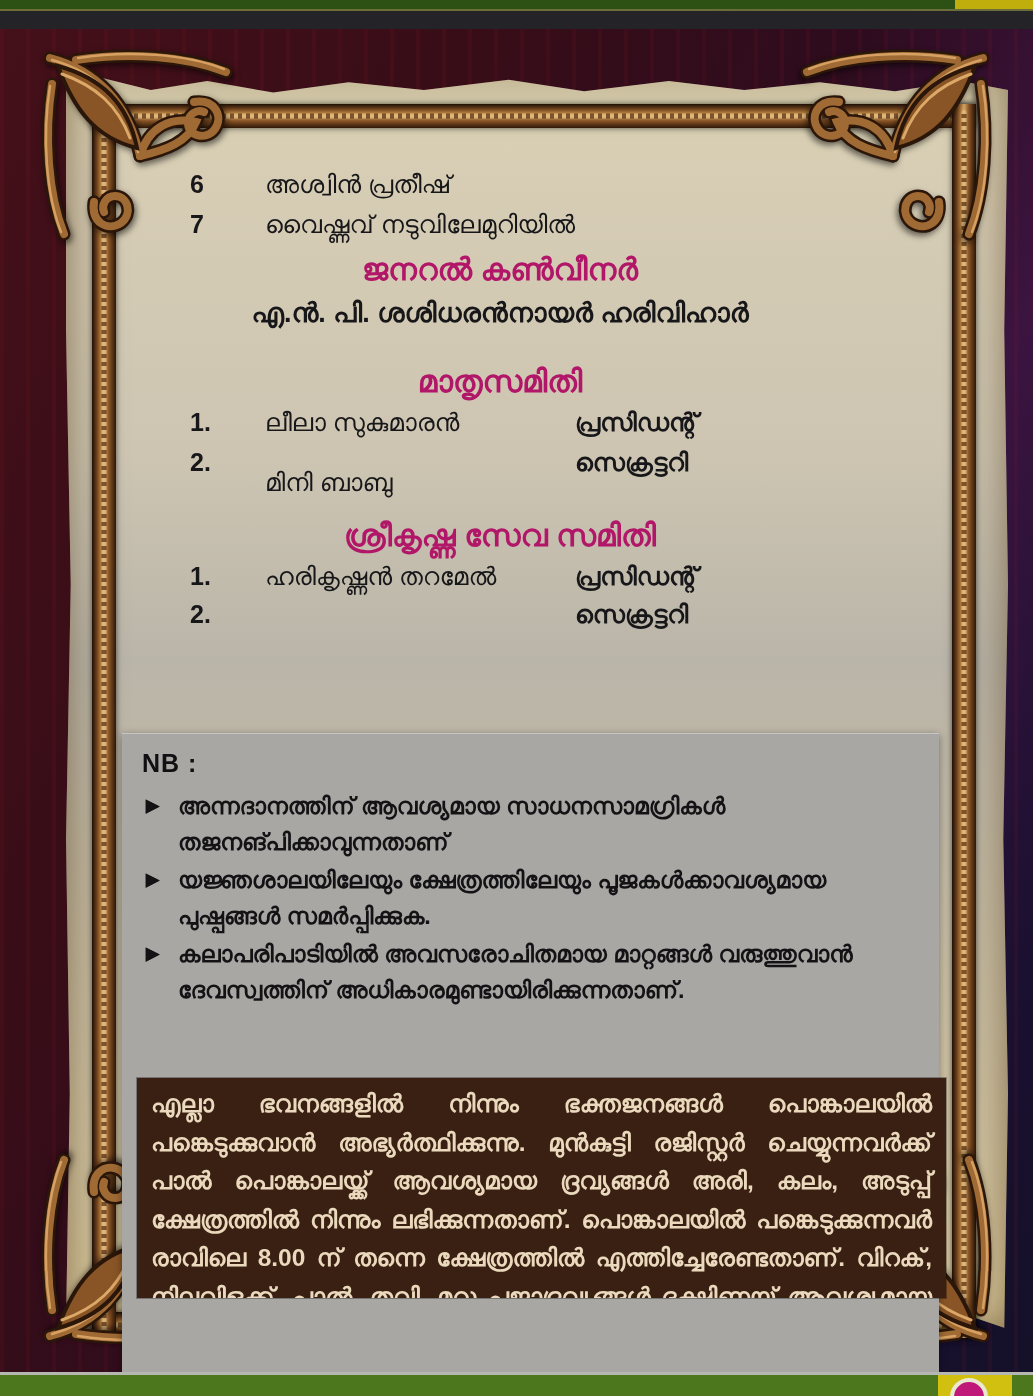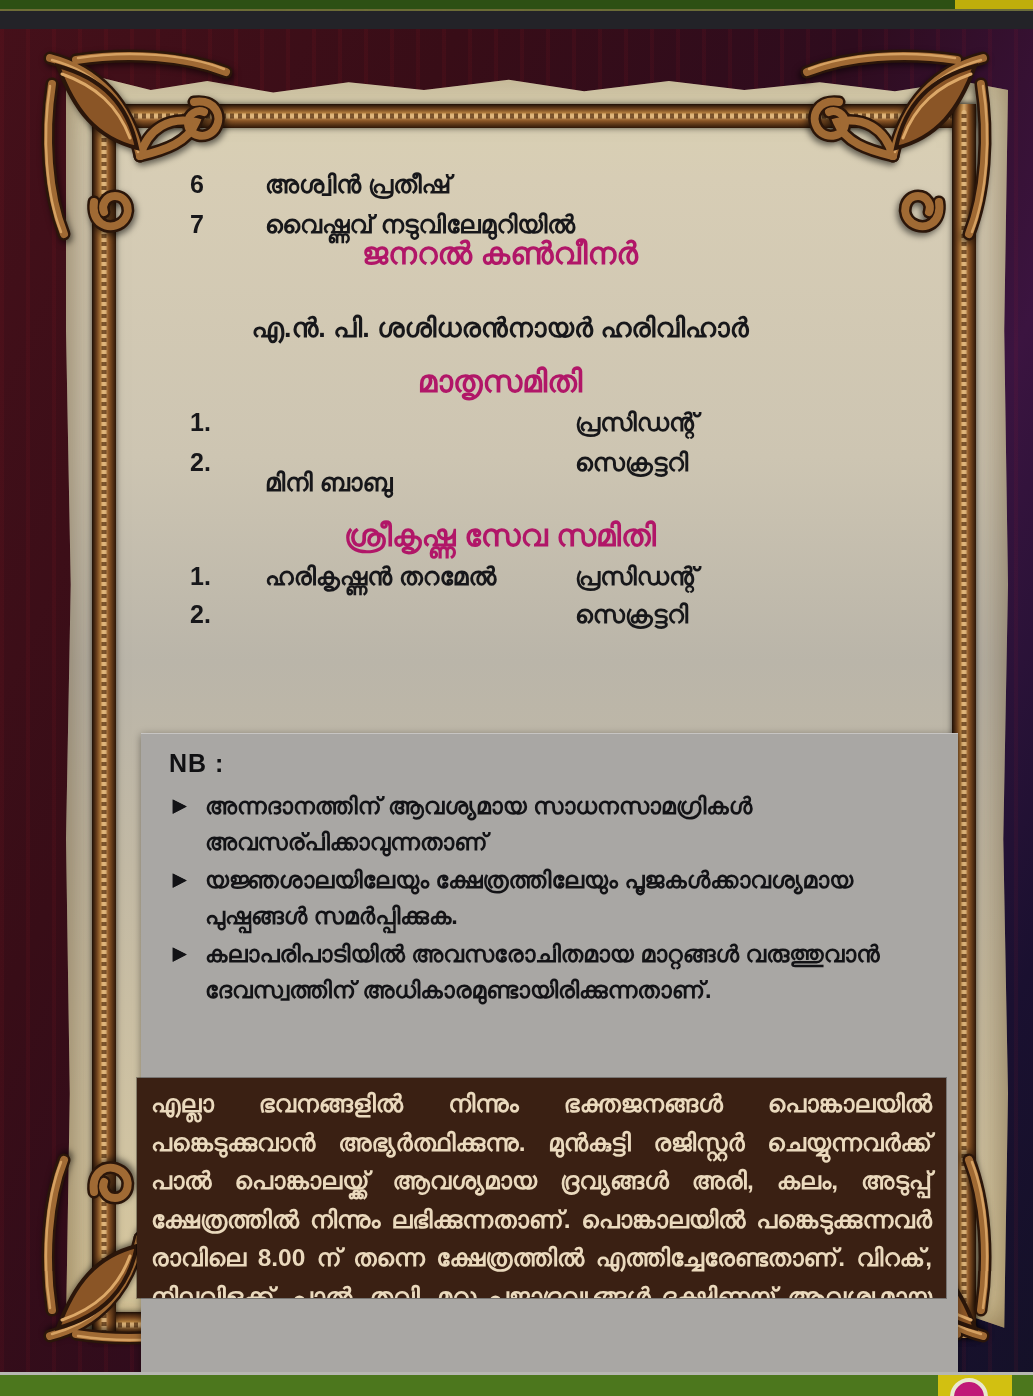--- a/index.html
+++ b/index.html
@@ -40,27 +40,27 @@
   .rail-left{left:92px;top:104px;width:24px;height:1234px;}
   .rail-right{left:952px;top:104px;width:24px;height:1234px;}
   
   .orn{position:absolute;width:200px;height:200px;filter:drop-shadow(2px 3px 3px rgba(0,0,0,.55));}
   .orn-tl{left:36px;top:44px;}
   .orn-tr{left:797px;top:44px;transform:scaleX(-1);}
   .orn-bl{left:36px;top:1150px;transform:scaleY(-1);}
   .orn-br{left:797px;top:1150px;transform:scale(-1,-1);}
   
   .roster-num{position:absolute;left:190px;font-size:25px;font-weight:600;color:#17171a;}
-  .roster-name{position:absolute;left:265px;font-size:25px;font-weight:700;color:#17171a;white-space:nowrap;}
+  .roster-name{position:absolute;left:265px;font-size:25px;font-weight:400;color:#17171a;white-space:nowrap;}
   .roster-role{position:absolute;left:575px;font-size:25px;font-weight:600;color:#17171a;white-space:nowrap;}
   .heading{position:absolute;left:100px;width:800px;text-align:center;font-size:31px;font-weight:700;color:#b11668;}
-  .convener-name{position:absolute;left:100px;width:800px;text-align:center;font-size:27px;font-weight:600;color:#17171a;margin-top:15px;}
+  .convener-name{position:absolute;left:100px;width:800px;text-align:center;font-size:27px;font-weight:600;color:#17171a;}
   
-  .nb-box{position:absolute;left:141px;top:733px;width:817px;height:648px;background:#a9a7a4;
-    box-shadow:inset 0 1px 0 rgba(255,255,255,.35), 0 2px 8px rgba(0,0,0,.4);padding:16px 22px 0 28px;}
+  .nb-box{position:absolute;left:122px;top:733px;width:817px;height:648px;background:#a9a7a4;
+    box-shadow:inset 0 1px 0 rgba(255,255,255,.35), 0 2px 8px rgba(0,0,0,.4);padding:16px 22px 0 20px;}
   .nb-label{font-size:25px;font-weight:600;color:#101012;letter-spacing:1px;}
   .nb-list{list-style:none;margin:10px 0 0 0;padding:0;}
   .nb-list li{position:relative;padding-left:36px;max-width:720px;font-size:23.5px;line-height:36px;
     font-weight:600;color:#131316;margin-bottom:2px;}
   .nb-bullet{position:absolute;left:4px;top:0;font-size:17px;line-height:36px;color:#131316;}
   
   .notice-box{position:absolute;left:137px;top:1078px;width:809px;height:220px;background:#3a2013;
     color:#ead9bd;padding:7px 14px;font-size:24.5px;line-height:38.5px;font-weight:600;
     text-align:justify;overflow:hidden;box-shadow:0 0 0 1px rgba(0,0,0,.3);}
 </style>
@@ -121,42 +121,43 @@
     </svg>
   <svg class="orn orn-br">
       <use href="#orn-sym"></use>
     </svg>
 
   <span class="roster-num" style="top:170px">6</span>
   <span class="roster-name" style="top:170px">അശ്വിൻ പ്രതീഷ്</span>
   <span class="roster-num" style="top:210px">7</span>
   <span class="roster-name" style="top:210px">വൈഷ്ണവ് നടുവിലേമുറിയിൽ</span>
 
-  <div class="heading" style="top:236px">ജനറൽ കൺവീനർ</div>
+  <div class="heading" style="top:252px">ജനറൽ കൺവീനർ</div>
   <div class="convener-name" style="top:298px">എ.ൻ. പി. ശശിധരൻനായർ ഹരിവിഹാർ</div>
 
   <div class="heading" style="top:364px">മാതൃസമിതി</div>
   <span class="roster-num" style="top:408px">1.</span>
+  <span class="roster-name" style="top:408px">ലീലാ സുകുമാരൻ</span>
   <span class="roster-role" style="top:408px">പ്രസിഡന്റ്</span>
   <span class="roster-num" style="top:448px">2.</span>
   <span class="roster-name" style="top:468px">മിനി ബാബു</span>
   <span class="roster-role" style="top:448px">സെക്രട്ടറി</span>
 
   <div class="heading" style="top:518px">ശ്രീകൃഷ്ണ സേവ സമിതി</div>
   <span class="roster-num" style="top:562px">1.</span>
   <span class="roster-name" style="top:562px">ഹരികൃഷ്ണൻ തറമേൽ</span>
   <span class="roster-role" style="top:562px">പ്രസിഡന്റ്</span>
   <span class="roster-num" style="top:600px">2.</span>
   <span class="roster-role" style="top:600px">സെക്രട്ടറി</span>
 
   <div class="nb-box">
     <div class="nb-label">NB :</div>
     <ul class="nb-list">
       <li><span class="nb-bullet">▶</span></li>
-      <li><span class="nb-bullet">▶</span><span>അന്നദാനത്തിന് ആവശ്യമായ സാധനസാമഗ്രികൾ അവസര്പിക്കാവുന്നതാണ്</span></li>
+      <li><span class="nb-bullet">▶</span><span>അന്നദാനത്തിന് ആവശ്യമായ സാധനസാമഗ്രികൾ തജനങ്പിക്കാവുന്നതാണ്</span></li>
       <li><span class="nb-bullet">▶</span></li>
       <li><span class="nb-bullet">▶</span><span>യജ്ഞശാലയിലേയും ക്ഷേത്രത്തിലേയും പൂജകൾക്കാവശ്യമായ പുഷ്പങ്ങൾ സമർപ്പിക്കുക.</span></li>
       <li><span class="nb-bullet">▶</span></li>
       <li><span class="nb-bullet">▶</span><span>കലാപരിപാടിയിൽ അവസരോചിതമായ മാറ്റങ്ങൾ വരുത്തുവാൻ ദേവസ്വത്തിന് അധികാരമുണ്ടായിരിക്കുന്നതാണ്.</span></li>
     </ul>
   </div>
 
   <div class="notice-box">എല്ലാ ഭവനങ്ങളിൽ നിന്നും ഭക്തജനങ്ങൾ പൊങ്കാലയിൽ പങ്കെടുക്കുവാൻ അഭ്യർത്ഥിക്കുന്നു. മുൻകുട്ടി രജിസ്റ്റർ ചെയ്യുന്നവർക്ക് പാൽ പൊങ്കാലയ്ക്ക് ആവശ്യമായ ദ്രവ്യങ്ങൾ അരി, കലം, അടുപ്പ് ക്ഷേത്രത്തിൽ നിന്നും ലഭിക്കുന്നതാണ്. പൊങ്കാലയിൽ പങ്കെടുക്കുന്നവർ രാവിലെ 8.00 ന് തന്നെ ക്ഷേത്രത്തിൽ എത്തിച്ചേരേണ്ടതാണ്. വിറക്, നിലവിളക്ക്, പാൽ, തവി, മറ്റു പൂജാദ്രവ്യങ്ങൾ ദക്ഷിണയ്ക്ക് ആവശ്യമായ വെറ്റില പാക്ക്, ഇല എന്നിവ കൊണ്ടുവരേണ്ടതാണ്.</div>
 
   <div class="bottombar"></div>

